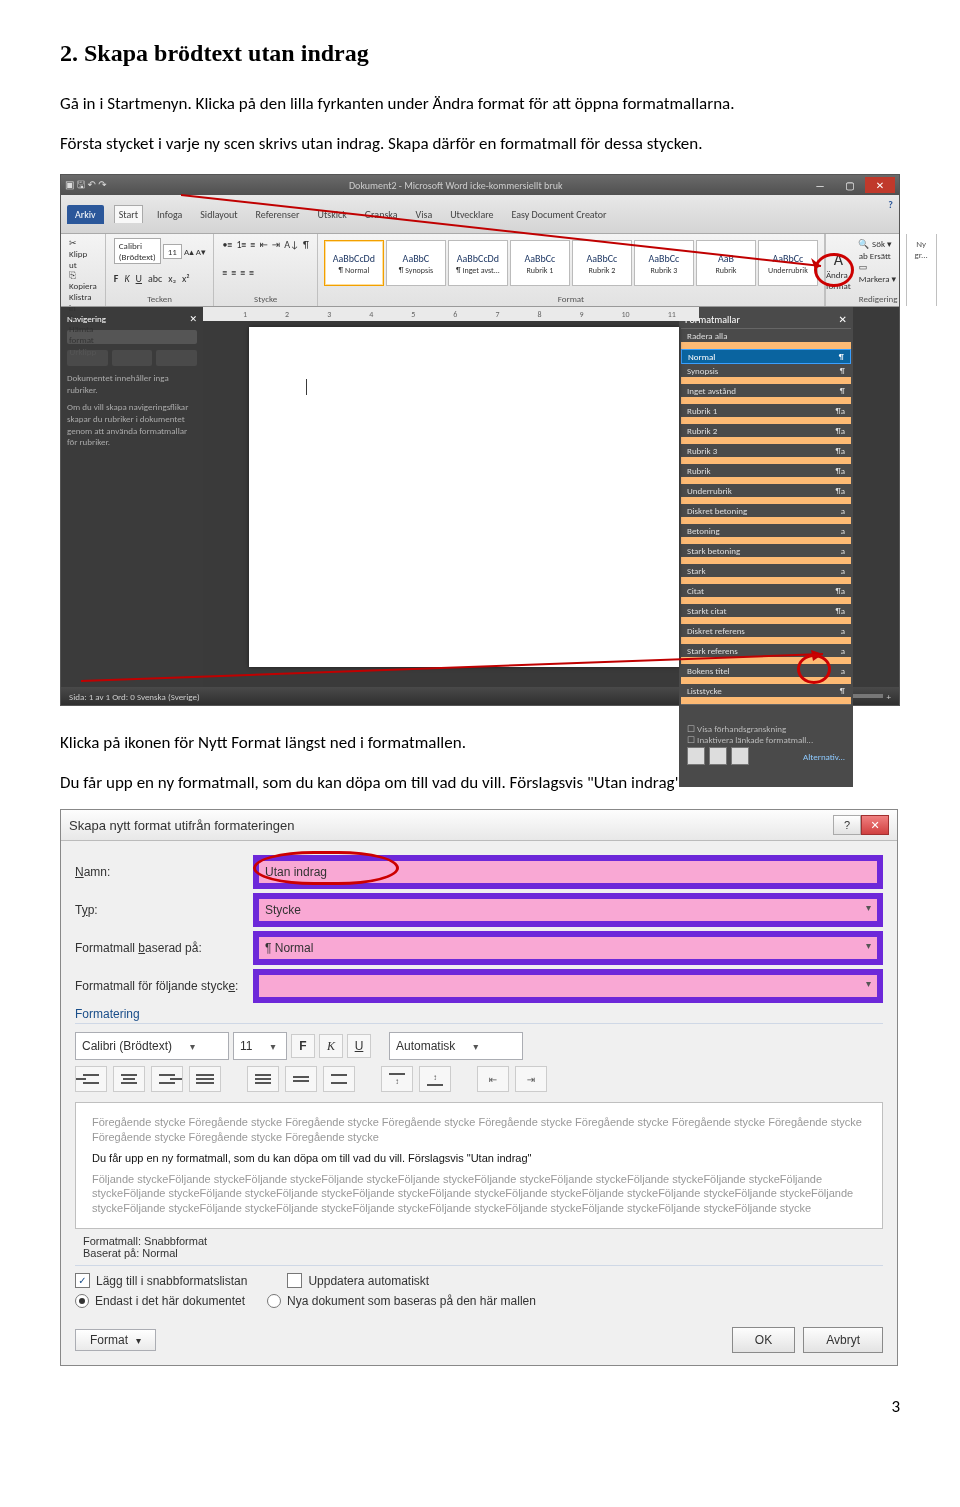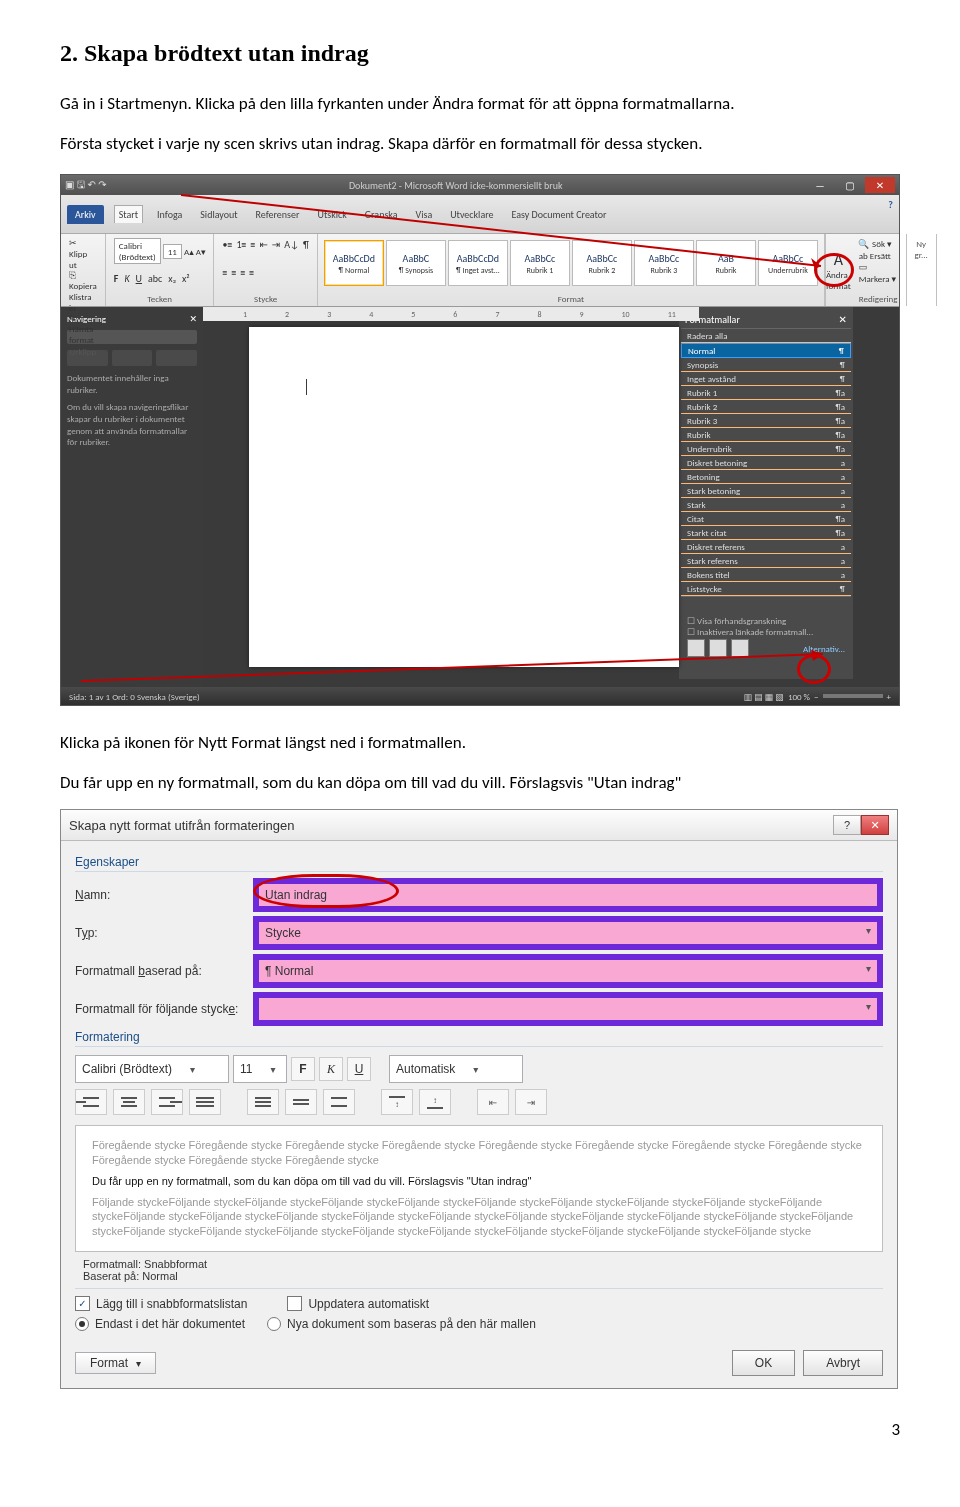--- a/index.html
+++ b/index.html
@@ -113,21 +113,21 @@
   .paper {
     margin-top:20px; width:430px; height:340px; background:#fff; box-shadow:0 0 4px rgba(0,0,0,.5);
     position:relative;
   }
   .cursor { position:absolute; top:50px; left:56px; font-family:serif; font-size:16px; color:#000;}
   .rightpane {
     width:170px; background:#4a4a4a; color:#ddd; font-size:9px; padding:4px 2px;
     display:flex; flex-direction:column;
   }
   .rightpane .hdr { font-size:10px; color:#fff; padding:2px 4px; border-bottom:1px solid #666;}
-  .rightpane .row { display:flex; justify-content:space-between; padding:1px 6px; border-bottom:1px solid #fdba74;}
+  .rightpane .row { display:flex; justify-content:space-between; padding:1px 6px; border-bottom:7px solid #fdba74;}
   .rightpane .row.sel { background:#0a64a0; border:1px solid #3aa0ff; color:#fff; }
   .rightpane .footer { margin-top:auto; padding:18px 6px; color:#bbb; border-top:1px solid #666;}
   .statusbar {
     background: linear-gradient(#4a4a4a,#2f2f2f); height:18px; color:#ccc; font-size:9px;
     display:flex; align-items:center; justify-content:space-between; padding:0 8px;
   }
   .statusbar .zoom { display:flex; align-items:center; gap:4px;}
   .circle-red {
     position:absolute; border:3px solid #c00; border-radius:50%;
     pointer-events:none;
@@ -491,21 +491,20 @@
 
   <div class="dialog-window" style="position:relative">
     <div class="dtitle">
       <span>Skapa nytt format utifrån formateringen</span>
       <span class="dbtns">
         <span class="dbtn">?</span>
         <span class="dbtn close">✕</span>
       </span>
     </div>
     <div class="dbody">
-      <div class="dsection">Egenskaper</div>
 
       <div class="drow" style="position:relative">
         <label><u>N</u>amn:</label>
         <div class="dinput">
             <span>Utan indrag</span>
           </div>
         <div class="name-circle" style="left:178px;top:-4px"></div>
       </div>
       <div class="drow">
         <label>T<u>y</u>p:</label>

